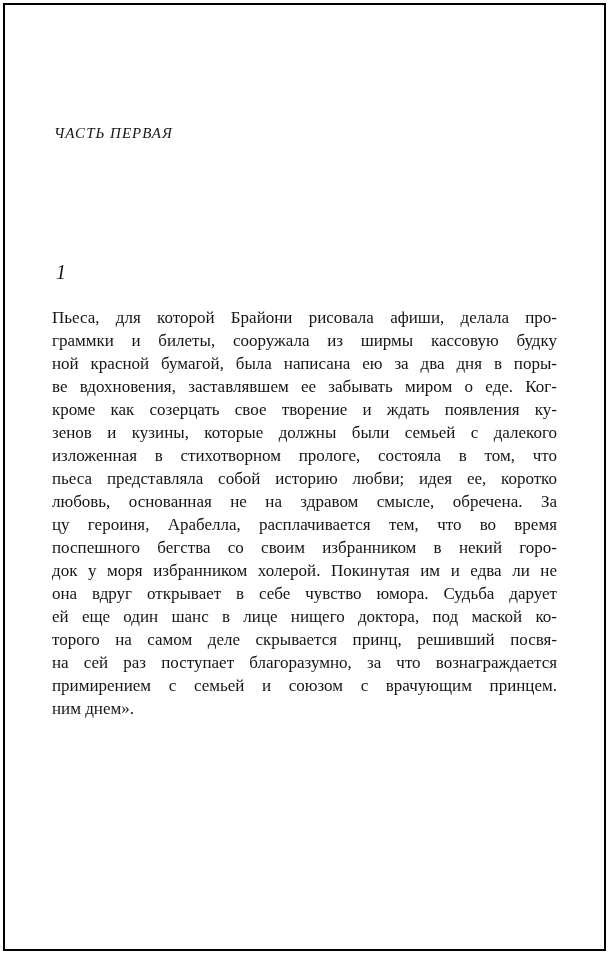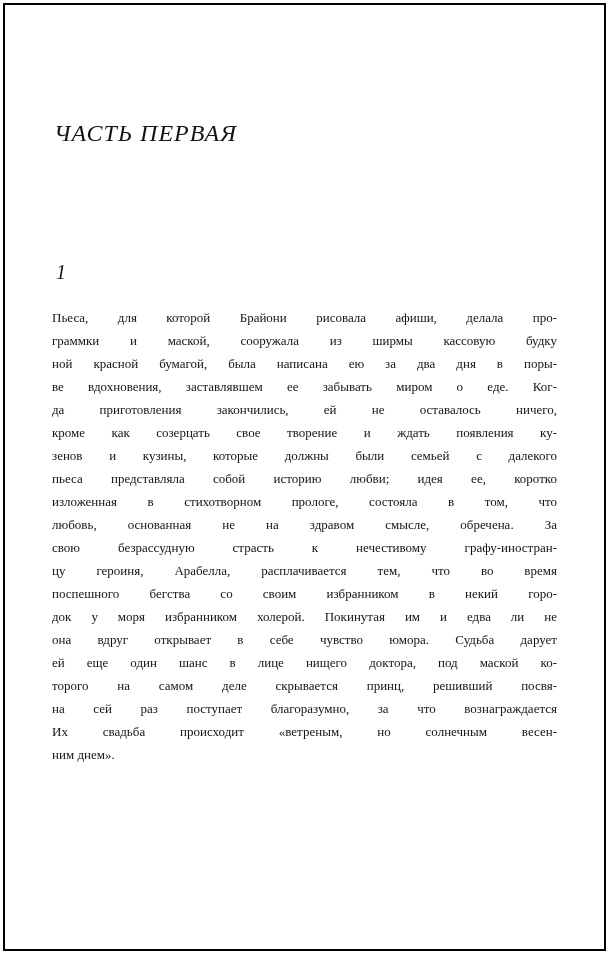--- a/index.html
+++ b/index.html
@@ -25,40 +25,40 @@
     border: 2px solid var(--border, #000000);
     pointer-events: none;
   }
   .part-heading {
     position: absolute;
     left: 54px;
     top: 119px;
     margin: 0;
     font-style: italic;
     font-weight: normal;
-    font-size: 24px;
+    font-size: 15px;
     line-height: 28px;
     letter-spacing: 1px;
     color: var(--text, #141414);
   }
   .chapter-number {
     position: absolute;
     left: 56px;
     top: 260px;
     font-style: italic;
     font-size: 20px;
     line-height: 24px;
     color: var(--text, #141414);
   }
   .body-paragraph {
     position: absolute;
     left: 52px;
     top: 306px;
     width: 505px;
-    font-size: 13px;
+    font-size: 17px;
     line-height: 23px;
     color: var(--text, #141414);
   }
   .text-line {
     text-align: justify;
     text-align-last: justify;
     height: 23px;
     overflow: hidden;
     white-space: nowrap;
   }
@@ -71,33 +71,31 @@
 
 <div class="book-page">
   <div class="page-frame"></div>
 
   <h1 class="part-heading">ЧАСТЬ ПЕРВАЯ</h1>
 
   <div class="chapter-number">1</div>
 
   <div class="body-paragraph">
       <div class="text-line">Пьеса, для которой Брайони рисовала афиши, делала про-</div>
-      <div class="text-line">граммки и маской, сооружала из ширмы кассовую будку</div>
+      <div class="text-line">граммки и билеты, сооружала из ширмы кассовую будку</div>
       <div class="text-line">ной красной бумагой, была написана ею за два дня в поры-</div>
       <div class="text-line">ве вдохновения, заставлявшем ее забывать миром о еде. Ког-</div>
-      <div class="text-line">да приготовления закончились, ей не оставалось ничего,</div>
       <div class="text-line">кроме как созерцать свое творение и ждать появления ку-</div>
       <div class="text-line">зенов и кузины, которые должны были семьей с далекого</div>
+      <div class="text-line">изложенная в стихотворном прологе, состояла в том, что</div>
       <div class="text-line">пьеса представляла собой историю любви; идея ее, коротко</div>
-      <div class="text-line">изложенная в стихотворном прологе, состояла в том, что</div>
       <div class="text-line">любовь, основанная не на здравом смысле, обречена. За</div>
-      <div class="text-line">свою безрассудную страсть к нечестивому графу-иностран-</div>
       <div class="text-line">цу героиня, Арабелла, расплачивается тем, что во время</div>
       <div class="text-line">поспешного бегства со своим избранником в некий горо-</div>
       <div class="text-line">док у моря избранником холерой. Покинутая им и едва ли не</div>
       <div class="text-line">она вдруг открывает в себе чувство юмора. Судьба дарует</div>
       <div class="text-line">ей еще один шанс в лице нищего доктора, под маской ко-</div>
       <div class="text-line">торого на самом деле скрывается принц, решивший посвя-</div>
       <div class="text-line">на сей раз поступает благоразумно, за что вознаграждается</div>
-      <div class="text-line">Их свадьба происходит «ветреным, но солнечным весен-</div>
+      <div class="text-line">примирением с семьей и союзом с врачующим принцем.</div>
       <div class="text-line last">ним днем».</div>
     </div>
 </div>
 
 </body></html>

